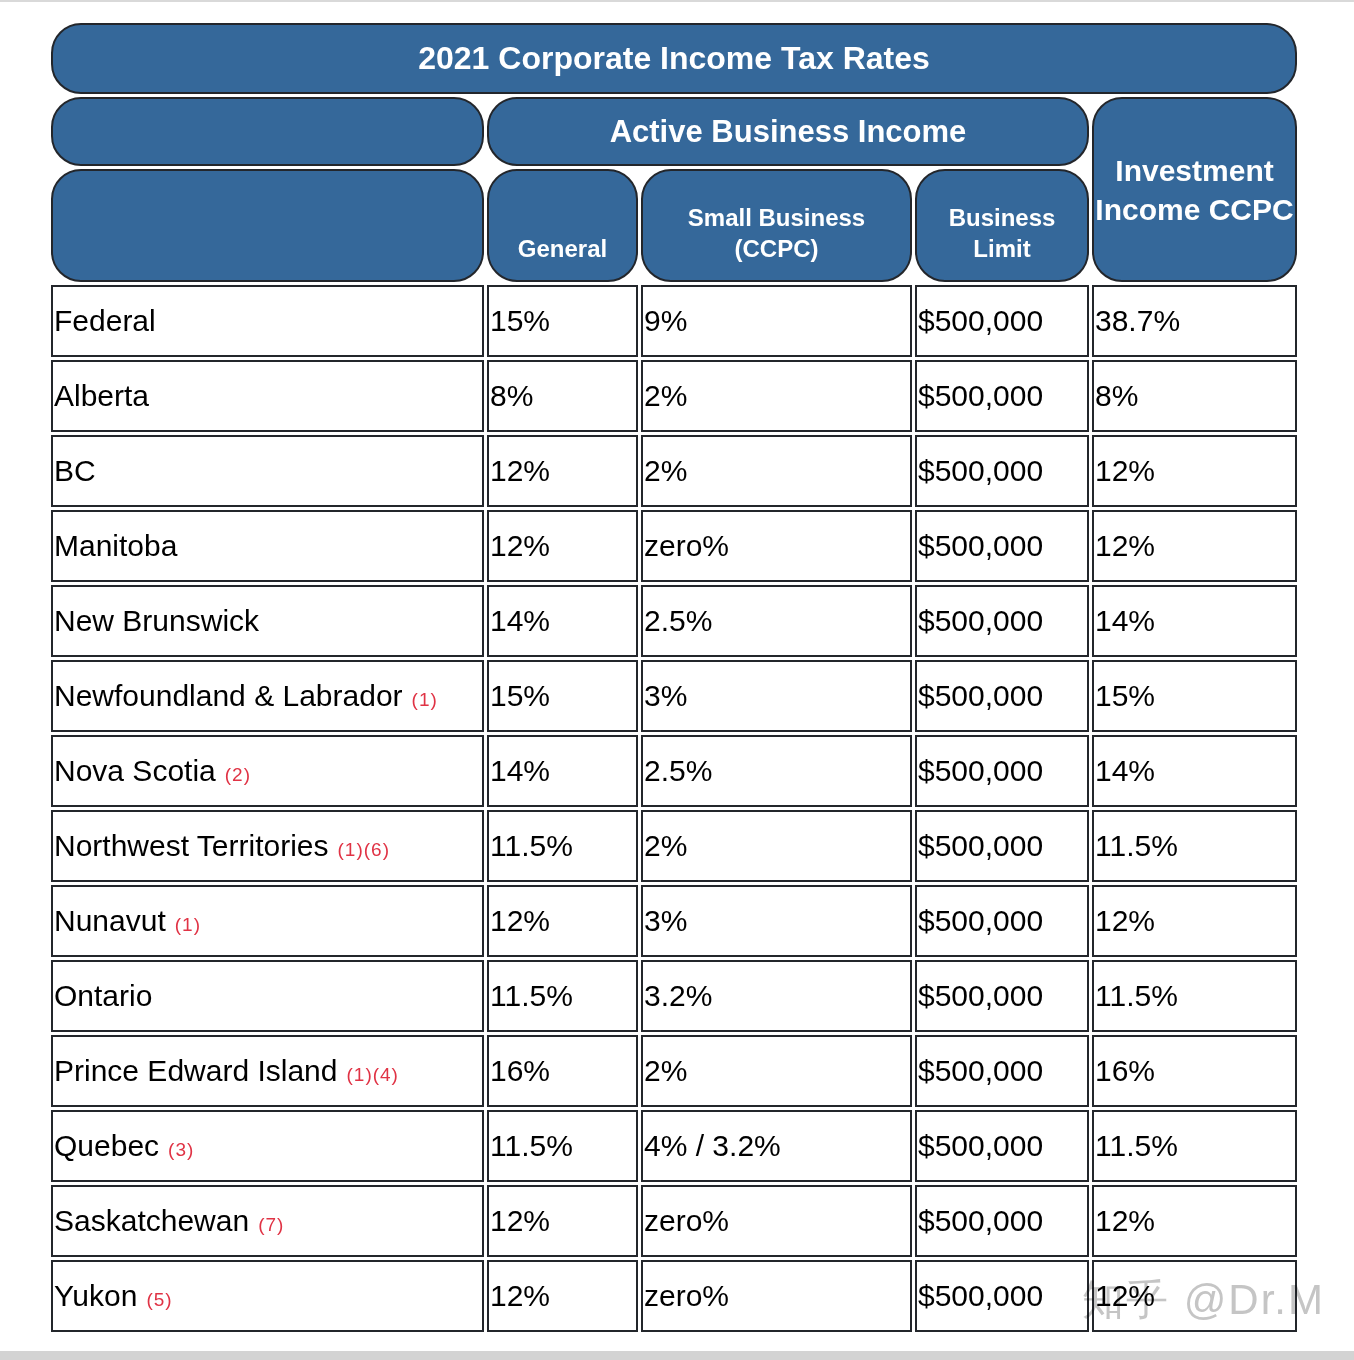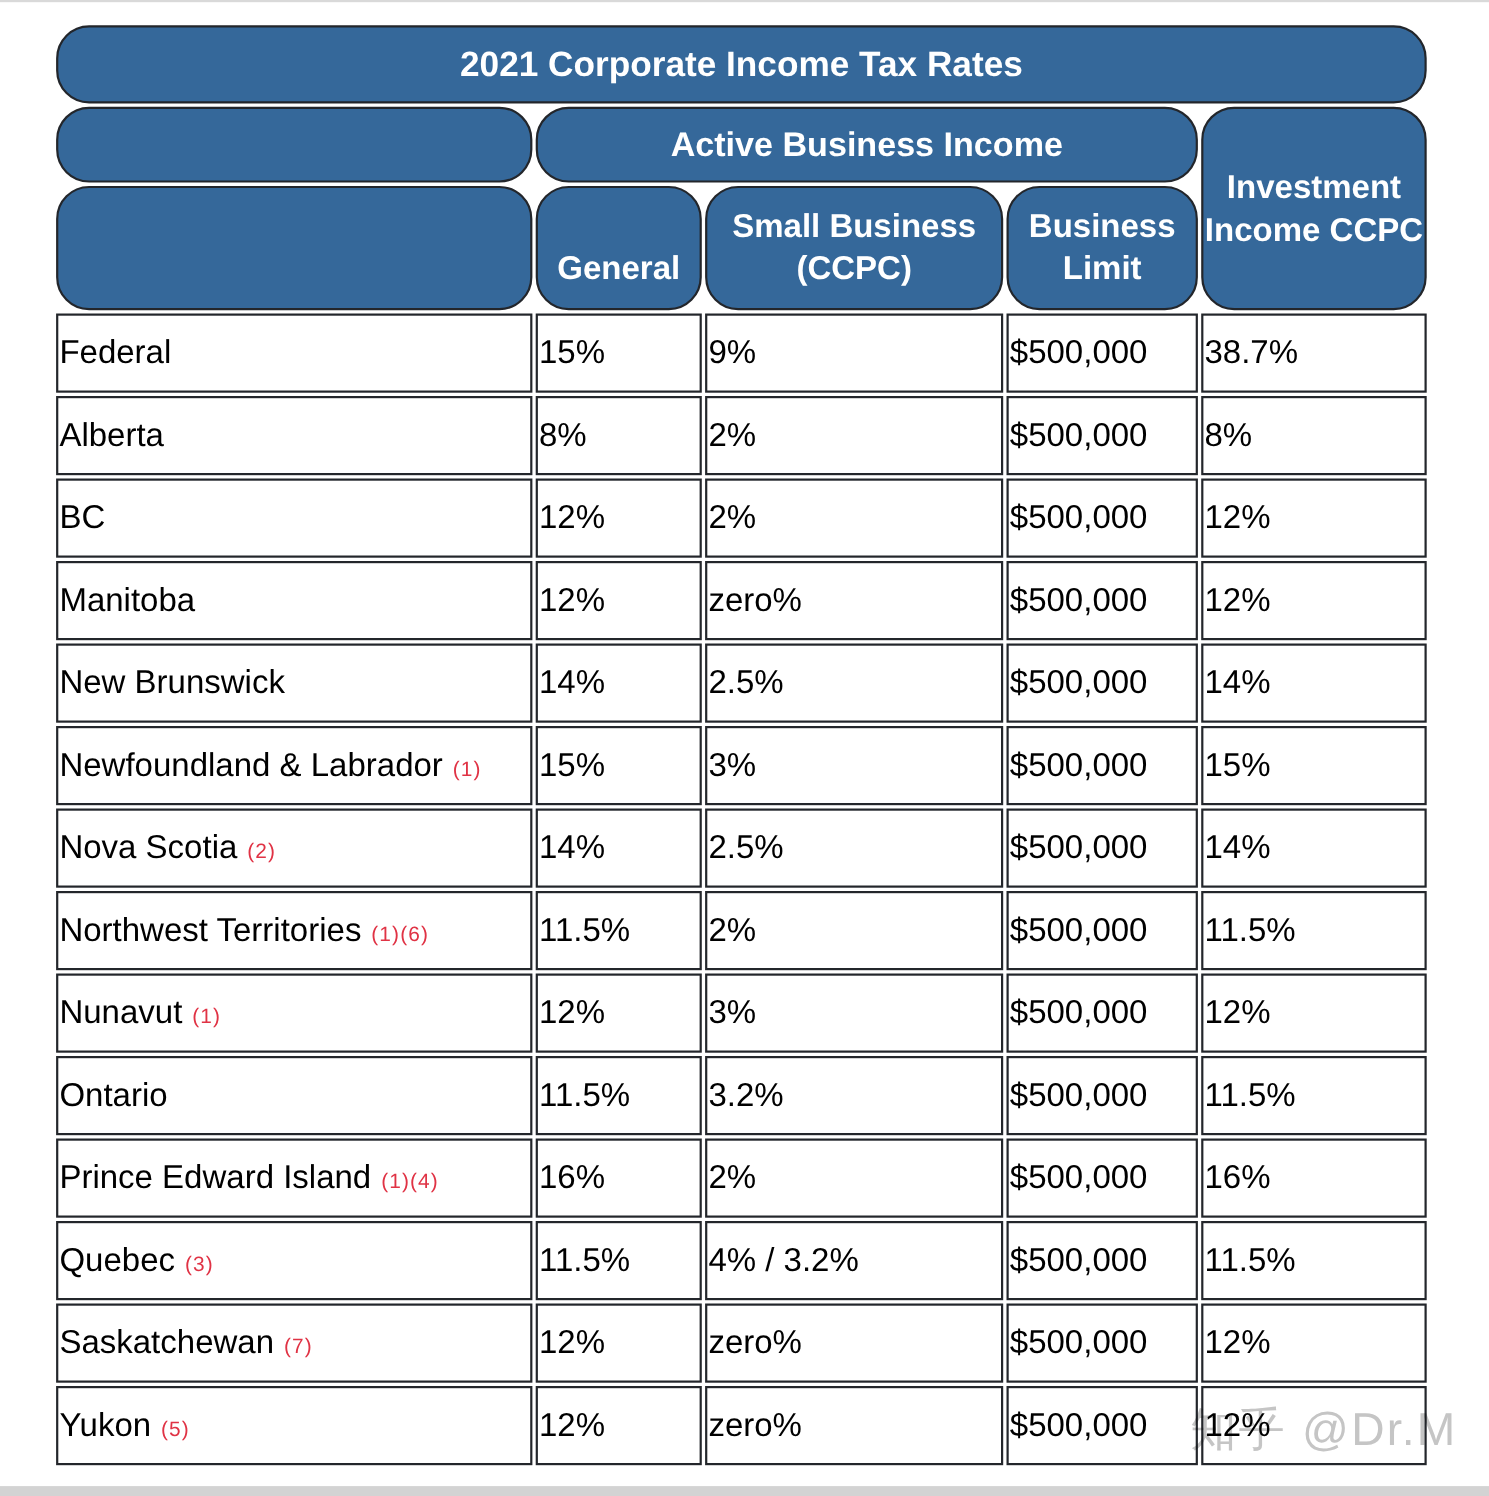--- a/index.html
+++ b/index.html
@@ -60,21 +60,21 @@
     font-size: 31px;
     text-align: center;
     vertical-align: middle;
     margin-top: 46px;
   }
   .blank-head {
     background: #35689a;
   }
   .sub-cell {
     height: 113px;
-    font-size: 30px;
+    font-size: 24px;
     text-align: center;
     vertical-align: bottom;
     padding-bottom: 16px !important;
     line-height: 1.3;
   }
   .invest-cell {
     font-size: 30px;
     text-align: center;
     vertical-align: middle;
     line-height: 1.3;

